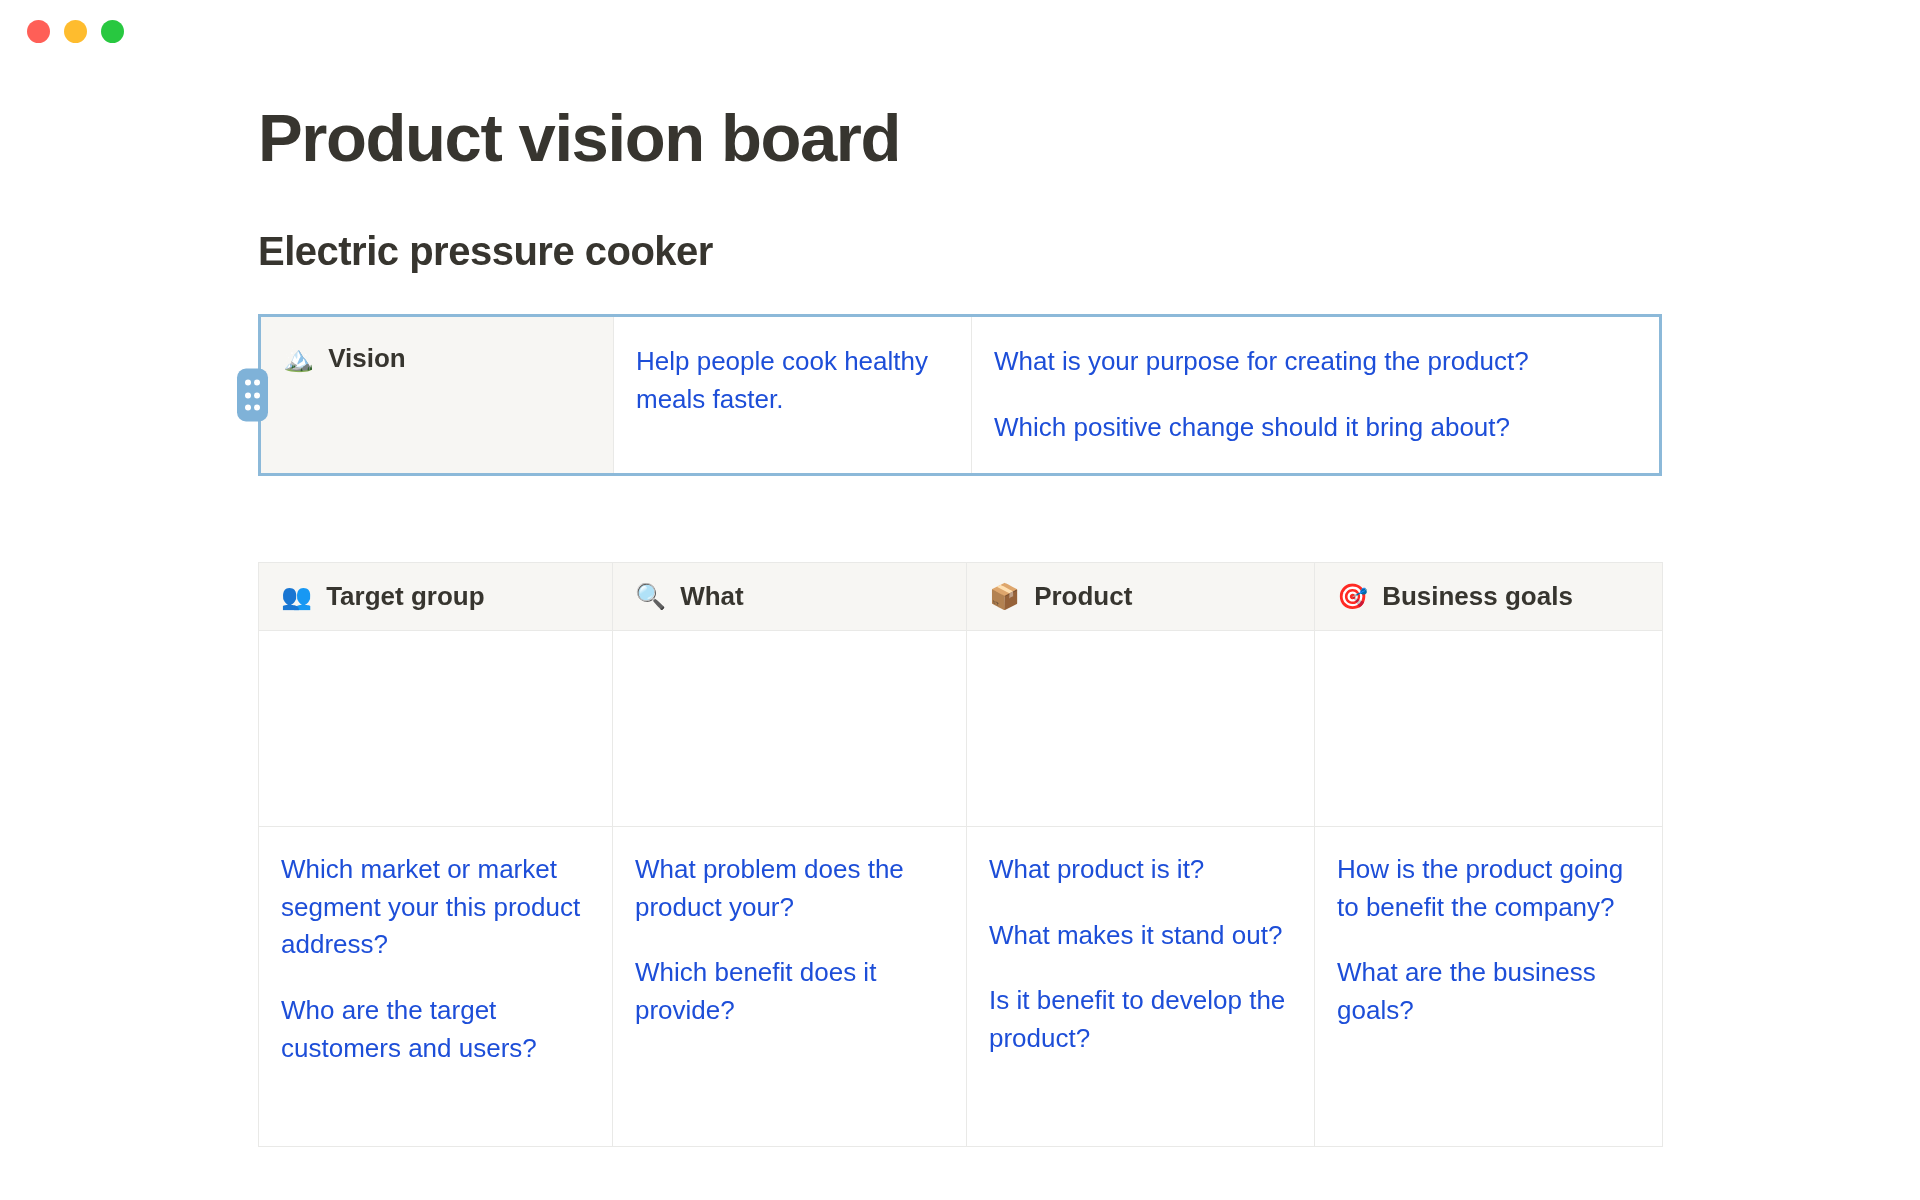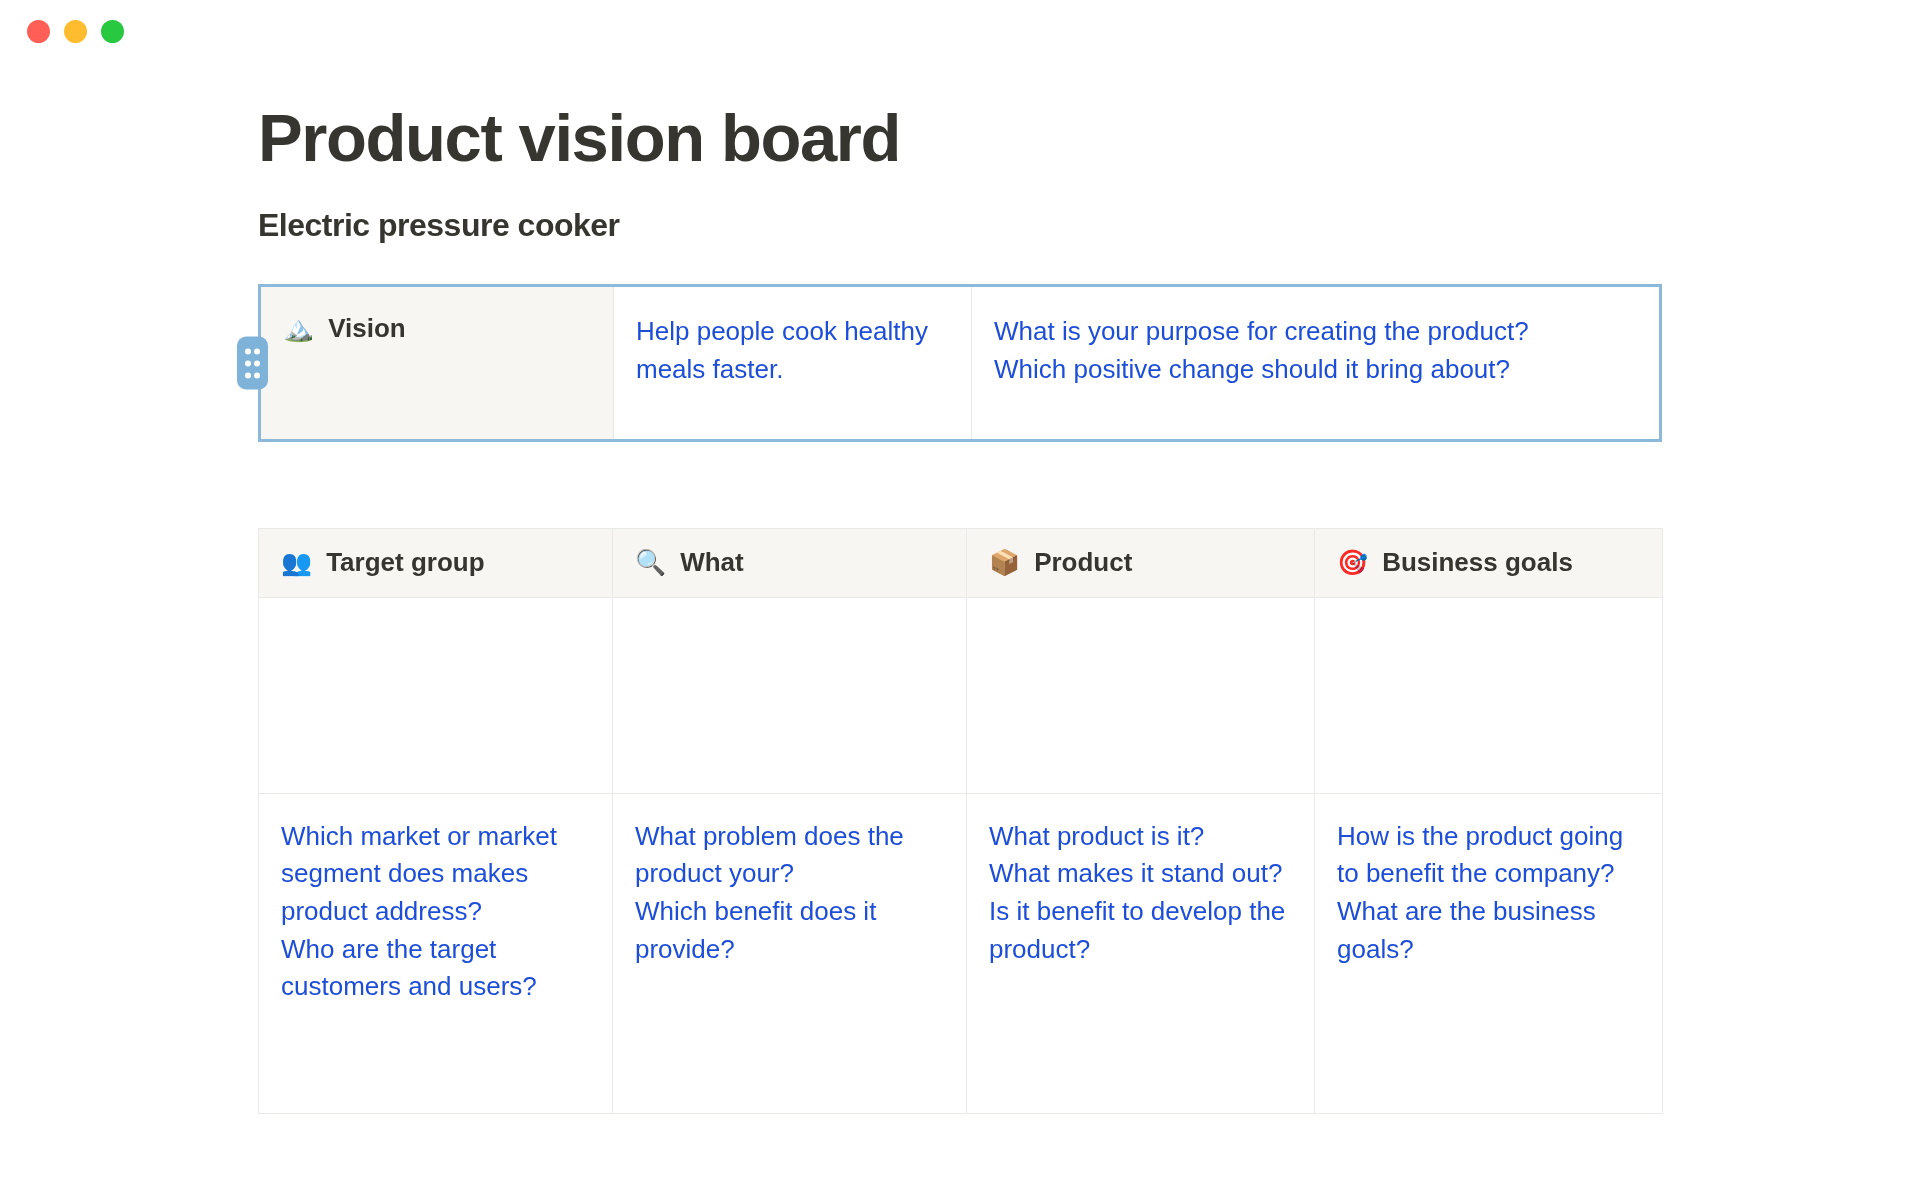--- a/index.html
+++ b/index.html
@@ -45,25 +45,25 @@
     font-size: 67px;
     font-weight: 700;
     letter-spacing: -1.4px;
     color: #37352f;
     line-height: 1.08;
     margin-top: 40px;
     white-space: nowrap;
   }
 
   .page-subtitle {
-    font-size: 32px;
+    font-size: 40px;
     font-weight: 700;
     letter-spacing: -0.5px;
     color: #37352f;
-    margin-top: 33px;
+    margin-top: 55px;
     white-space: nowrap;
   }
 
   
   .vision-wrap {
     position: relative;
     margin-top: 40px;
     width: 1404px;
   }
 
@@ -132,21 +132,21 @@
   .cell-text {
     font-size: 26px;
     line-height: 1.45;
     color: #1d4ed8;
   }
   .cell-hint {
     font-size: 26px;
     line-height: 1.45;
     color: #1d4ed8;
   }
-  .cell-hint p + p { }
+  .cell-hint p + p { margin-top: 28px; }
 
   
   .board-table {
     margin-top: 86px;
     width: 1404px;
     border-collapse: collapse;
     table-layout: fixed;
     border: 1px solid #e9e9e7;
   }
   .board-table th,
@@ -266,21 +266,21 @@
           <div class="cell-text"></div>
         </td>
         <td>
           <div class="cell-text"></div>
         </td>
       </tr>
 
       <tr class="row-hints">
         <td>
           <div class="cell-hint">
-            <p>Which market or market segment does makes product address?</p>
+            <p>Which market or market segment your this product address?</p>
             <p>Who are the target customers and users?</p>
           </div>
         </td>
         <td>
           <div class="cell-hint">
             <p>What problem does the product your?</p>
             <p>Which benefit does it provide?</p>
           </div>
         </td>
         <td>

